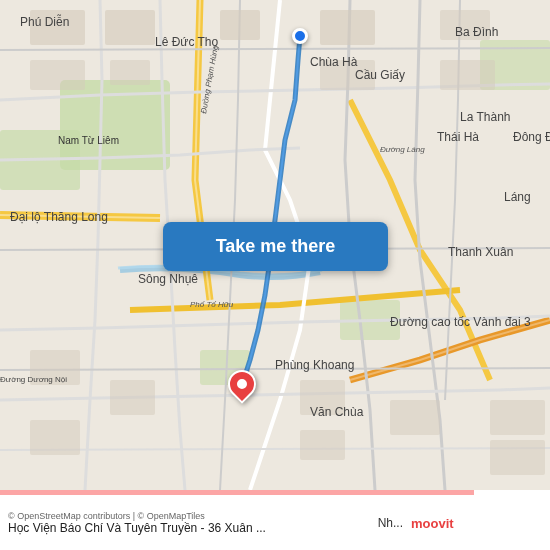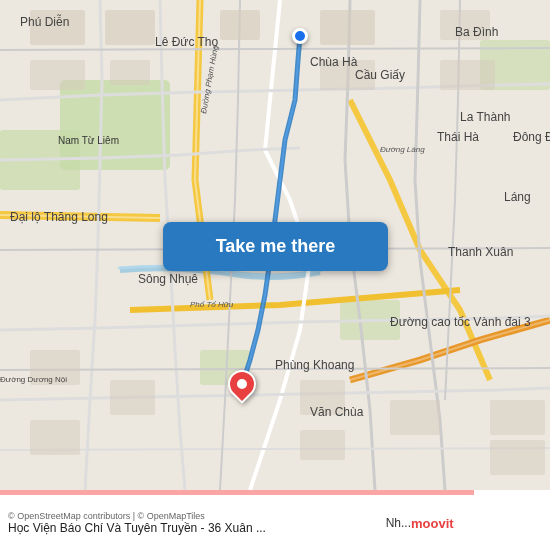--- a/index.html
+++ b/index.html
@@ -255,21 +255,21 @@
     <span>Take me there</span>
   </div>
 
 </div>
 
 <div id="bottom-bar">
   <div class="bottom-left">
     <div class="bottom-attribution">© OpenStreetMap contributors | © OpenMapTiles</div>
     <div class="bottom-destination">Học Viện Báo Chí Và Tuyên Truyền - 36 Xuân ...</div>
   </div>
-  <div style="display:flex;align-items:center;gap:0;">
+  <div style="display:flex;align-items:center;gap:8px;">
     <span style="font-size:12px;color:#333;">Nh...</span>
     <div class="moovit-logo">
       <svg width="55" height="20" viewBox="0 0 55 20" xmlns="http://www.w3.org/2000/svg">
         <text x="0" y="15" font-family="Arial" font-size="13" font-weight="bold" fill="#e84040">moovit</text>
       </svg>
     </div>
   </div>
 </div>
 
 </body></html>

